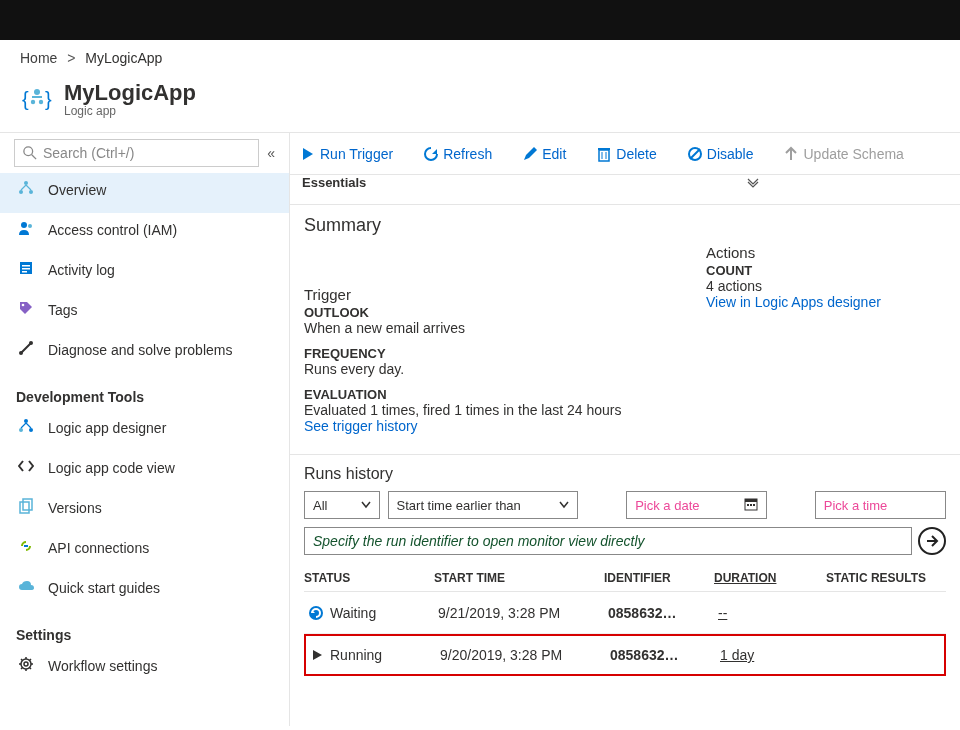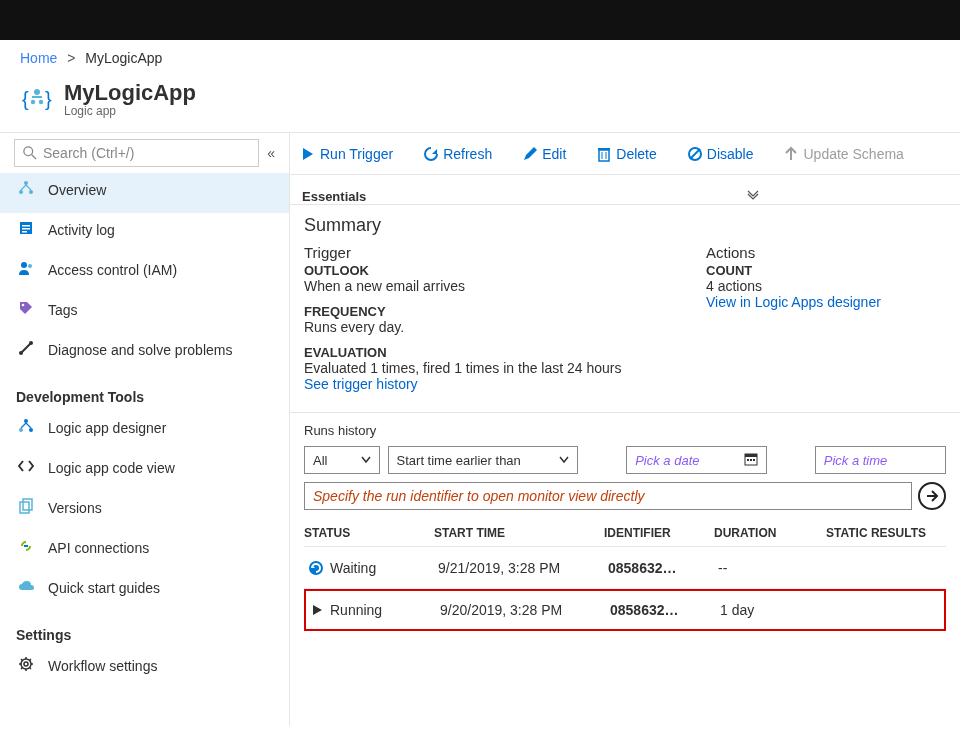--- a/index.html
+++ b/index.html
@@ -1,67 +1,67 @@
 <!DOCTYPE html>
 <html><head>
 <meta charset="utf-8">
 <style>
   * { box-sizing: border-box; margin: 0; padding: 0; }
   body { font-family: "Segoe UI", Arial, sans-serif; font-size: 14px; color: #323130; width: 960px; height: 730px; overflow: hidden; background: #fff; }
   .topbar { height: 40px; background: #111; }
   .breadcrumb { padding: 10px 20px; font-size: 14px; }
-  .breadcrumb a { color: #3b82f6; text-decoration: none; }
+  .breadcrumb a { color: #404040; text-decoration: none; }
   .breadcrumb .sep { margin: 0 6px; color: #555; }
   .header { display: flex; align-items: center; padding: 4px 20px 14px 20px; border-bottom: 1px solid #e5e5e5;}
   .header .app-icon { width: 34px; height: 34px; margin-right: 10px; display:flex; align-items:center; justify-content:center;}
   .header h1 { font-size: 22px; font-weight: 600; }
   .header .subtitle { font-size: 12px; color: #666; margin-top: -2px; }
   .main { display: flex; height: 593px; }
   .sidebar { width: 290px; border-right: 1px solid #e5e5e5; padding-top: 6px; position: relative;}
   .search-wrap { padding: 0 14px 6px 14px; display:flex; align-items:center;}
   .search { flex:1; border: 1px solid #ccc; height: 28px; display:flex; align-items:center; padding: 0 8px; color:#888;}
   .search svg { margin-right:6px;}
   .collapse-chevrons { margin-left: 8px; font-size: 14px; color:#555; cursor:pointer;}
   .nav-item { display: flex; align-items: flex-end; height: 40px; padding: 15px 16px; cursor: pointer; }
   .nav-item.active { background: #e5f1fb; }
   .nav-item .nav-icon { width: 20px; height: 20px; margin-right: 12px; display:flex; align-items:center; justify-content:center;}
   .section-head { font-weight: 600; padding: 16px 16px 6px 16px; font-size: 14px;}
   .content { flex: 1; display: flex; flex-direction: column; overflow:hidden;}
   .toolbar { display: flex; align-items: center; height: 42px; border-bottom: 1px solid #e5e5e5; padding: 0 10px; gap: 30px; }
   .toolbar .tbtn { display: flex; align-items: center; color: #0066cc; cursor:pointer; font-size:14px;}
   .toolbar .tbtn.disabled { color: #9e9e9e; cursor:default;}
   .toolbar .tbtn svg { margin-right:4px;}
-  .essentials { height: 30px; border-bottom: 1px solid #e5e5e5; display:flex; align-items:flex-end; padding:0 12px; font-size:13px; font-weight:600; position:relative;}
+  .essentials { height: 30px; border-bottom: 1px solid #e5e5e5; display:flex; align-items:flex-start; padding:0 12px; font-size:13px; font-weight:600; position:relative;}
   .essentials .chev { position:absolute; right: 200px; }
   .body { padding: 10px 14px; overflow:auto; flex:1;}
   .summary-title { font-size: 18px; margin-bottom: 8px; }
   .two-col { display:flex; }
-  .col-l { flex:1; }
+  .col-l { flex:1;margin-top:42px; }
   .col-r { width: 240px; }
   .subhead { font-size: 15px; color:#323130; margin-bottom:2px;}
   .block { margin-bottom: 10px;}
   .block .bhead { font-weight:700; font-size:13px;}
   .block .btext { font-size:14px;}
   .link { color:#0066cc; cursor:pointer;}
   .divider { border-top:1px solid #e5e5e5; margin: 10px -14px; }
-  .runs-title { font-size:13px; margin-bottom:8px;}
+  .runs-title { font-size:16px; margin-bottom:8px;}
   .filters { display:flex; gap:8px; margin-bottom:8px;}
   .sel { border:1px solid #888; height:28px; display:flex; align-items:center; padding:0 8px; font-size:13px; justify-content:space-between;}
   .sel .caret { margin-left:10px;}
-  .sel.placeholder { color:#8b5cf6; font-style:italic;margin-left:40px;}
+  .sel.placeholder { color:#ec4899; margin-left:40px;}
   .textin-wrap { display:flex; align-items:center; gap:6px; margin-bottom:10px;}
-  .textin { flex:1; border:1px solid #888; height:28px; padding:0 8px; font-style:italic; color:#c2410c; display:flex; align-items:center;}
+  .textin { flex:1; border:1px solid #888; height:28px; padding:0 8px; font-style:italic; color:#14532d; display:flex; align-items:center;}
   .go-btn { width:28px; height:28px; border:2px solid #222; border-radius:50%; display:flex; align-items:center; justify-content:center; cursor:pointer;}
   .table { width:100%; }
   .thead { display:flex; font-size:12px; font-weight:700; border-bottom:1px solid #e5e5e5; padding:6px 0;}
   .trow { display:flex; align-items:center; font-size:14px; height:42px; border-bottom:1px solid #f1f1f1; padding-left:4px;}
   .c-status{width:130px; display:flex; align-items:center; gap:6px;}
   .c-start{width:170px;}
   .c-id{width:110px; font-weight:600;}
-  .c-dur{width:100px;}
+  .c-dur{width:100px;text-decoration:underline;}
   .c-static{flex:1; text-align:center; padding-right:8px;}
   .highlight-row { border:2px solid #d60000;justify-content:center; }
   .cal-icon{margin-left:auto;}
 </style>
 </head>
 <body>
 
 <div class="topbar"></div>
 
 <div class="breadcrumb">
@@ -107,37 +107,37 @@
             <circle cx="3" cy="12" r="2" fill="#59b4d9"></circle>
             <circle cx="13" cy="12" r="2" fill="#59b4d9"></circle>
             <path d="M8 5 L3 10 M8 5 L13 10" stroke="#59b4d9" stroke-width="1.2"></path>
           </svg>
         </span>
       <span>Overview</span>
     </div>
     <div class="nav-item">
       <span class="nav-icon">
           <svg width="16" height="16">
+            <circle cx="6" cy="5" r="3" fill="#0078d4"></circle>
+            <path d="M1 15 Q1 10 6 10 Q11 10 11 15 Z" fill="#0078d4"></path>
+            <circle cx="12" cy="6" r="2" fill="#59b4d9"></circle>
+          </svg>
+        </span>
+      <span>Access control (IAM)</span>
+    </div>
+    <div class="nav-item">
+      <span class="nav-icon">
+          <svg width="16" height="16">
             <rect x="2" y="2" width="12" height="12" fill="#0078d4"></rect>
             <rect x="4" y="5" width="8" height="1.5" fill="#fff"></rect>
             <rect x="4" y="8" width="8" height="1.5" fill="#fff"></rect>
             <rect x="4" y="11" width="5" height="1.5" fill="#fff"></rect>
           </svg>
         </span>
       <span>Activity log</span>
-    </div>
-    <div class="nav-item">
-      <span class="nav-icon">
-          <svg width="16" height="16">
-            <circle cx="6" cy="5" r="3" fill="#0078d4"></circle>
-            <path d="M1 15 Q1 10 6 10 Q11 10 11 15 Z" fill="#0078d4"></path>
-            <circle cx="12" cy="6" r="2" fill="#59b4d9"></circle>
-          </svg>
-        </span>
-      <span>Access control (IAM)</span>
     </div>
     <div class="nav-item">
       <span class="nav-icon">
           <svg width="16" height="16">
             <path d="M2 2 L9 2 L14 7 L7 14 L2 9 Z" fill="#8661c5"></path>
             <circle cx="5" cy="5" r="1.3" fill="#fff"></circle>
           </svg>
         </span>
       <span>Tags</span>
     </div>

